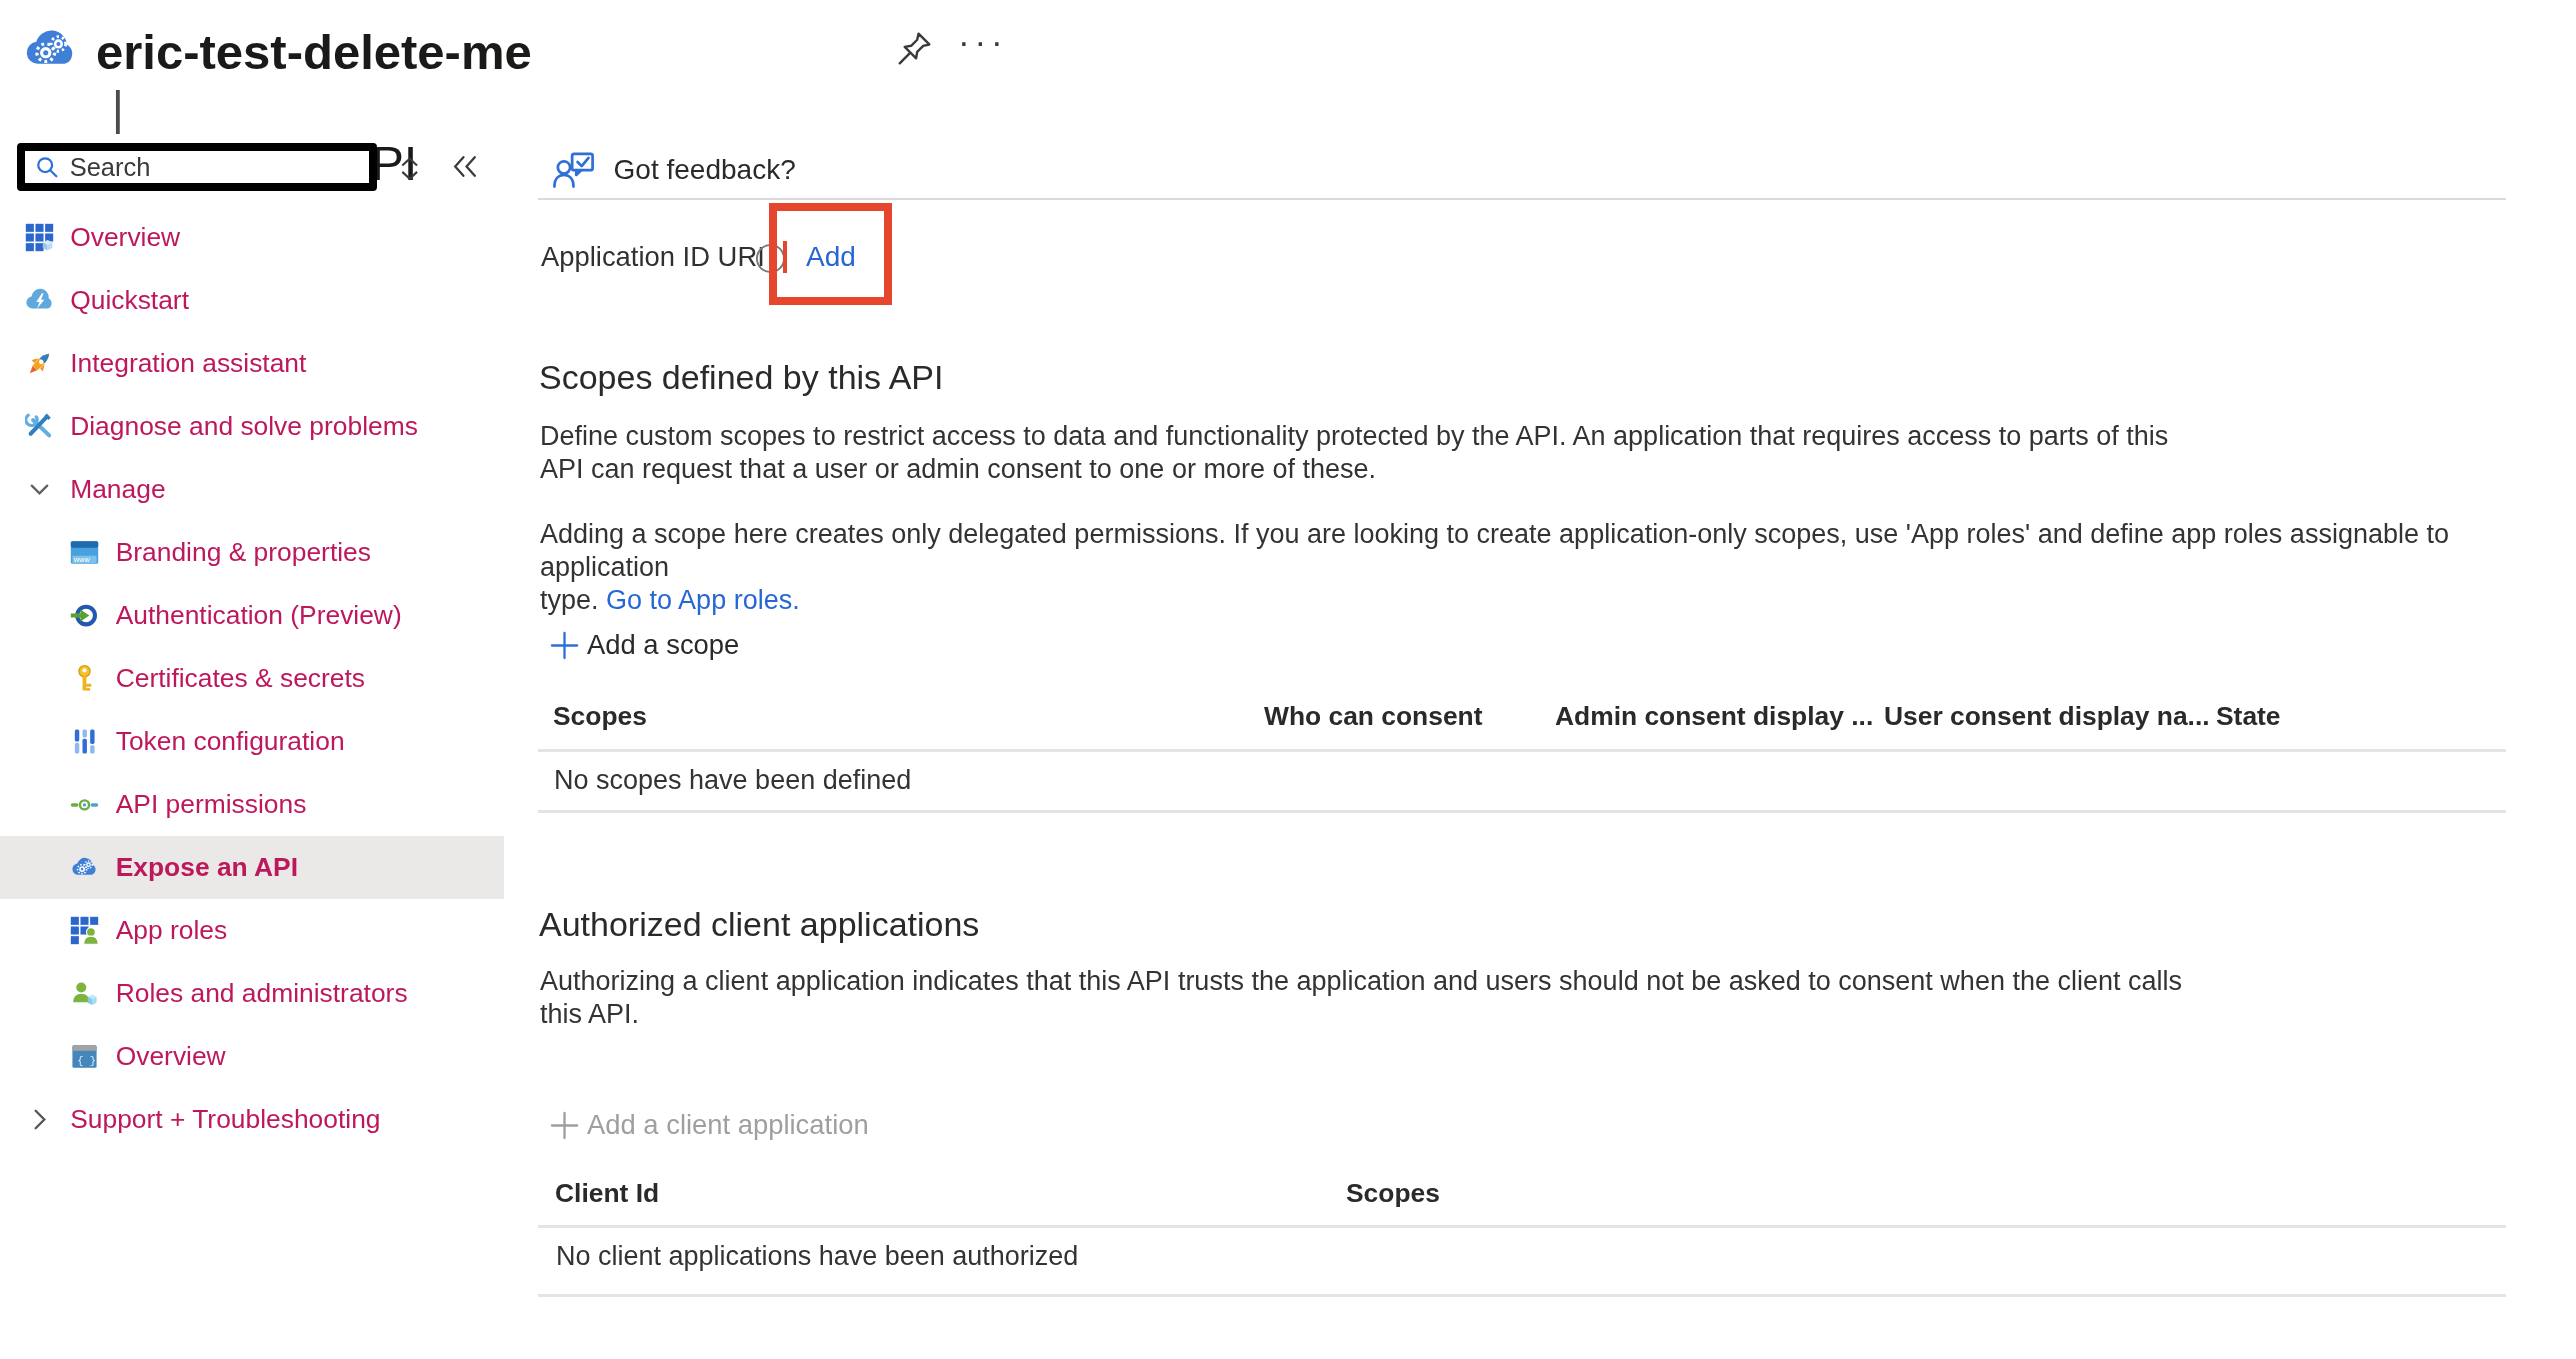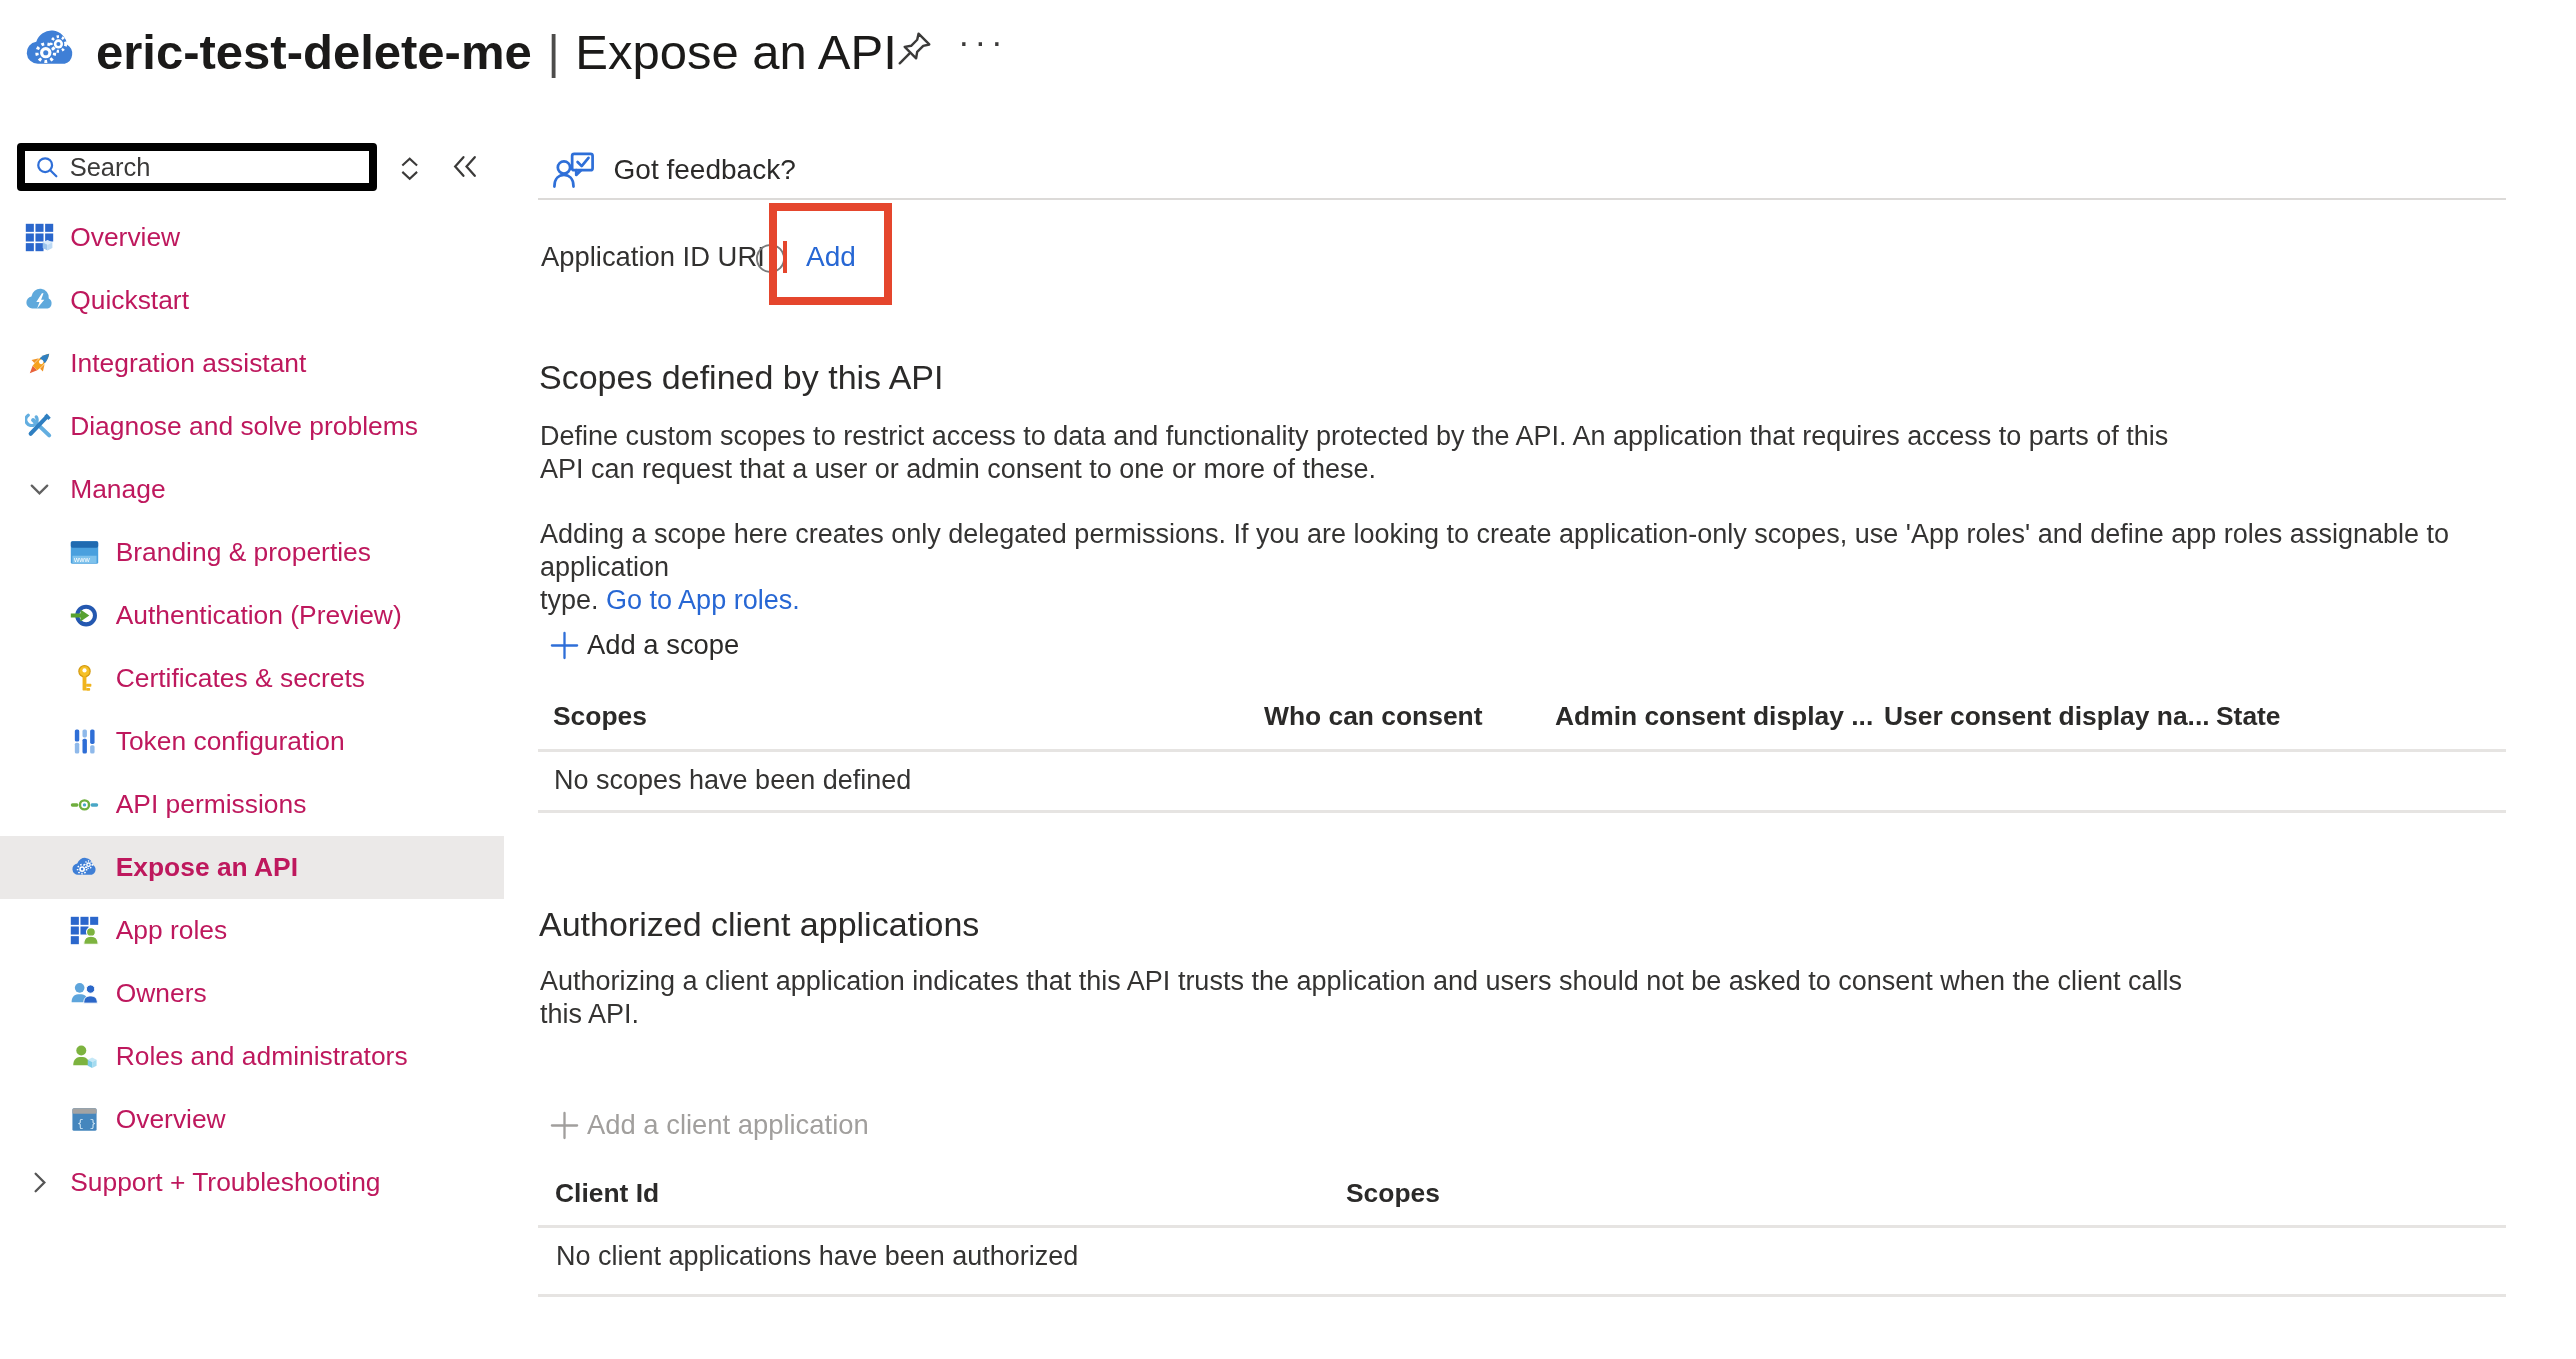--- a/index.html
+++ b/index.html
@@ -4,21 +4,21 @@
 <style>
   * { margin:0; padding:0; box-sizing:border-box; }
   html,body { width:2576px; height:1360px; background:#ffffff;
     font-family:"Liberation Sans", sans-serif; color:#323130; overflow:hidden; }
   .app { position:relative; width:2576px; height:1360px; }
 
   
   .page-header { position:absolute; left:0; top:0; width:2576px; height:113px; }
   .app-icon { position:absolute; left:21.5px; top:20.6px; }
   .page-title { position:absolute; left:96px; top:23.5px; display:flex; align-items:flex-start;
-    font-size:49px; color:#1b1a19; white-space:nowrap; }
+    font-size:49px; color:#1b1a19; white-space:nowrap;flex-direction:column; }
   .t-bold { font-weight:700; }
   .t-sep { font-weight:300; color:#4d4c4b; margin:0 15.7px; font-size:47px; }
   .t-reg { font-weight:400; }
   .pin-btn { position:absolute; left:893px; top:27.4px; cursor:pointer; }
   .more-btn { position:absolute; left:958px; top:21.5px; font-size:35px; letter-spacing:4.9px;
     color:#3b3a39; cursor:pointer; }
 
   
   .search-wrap { position:absolute; left:16.7px; top:143px; width:360px; height:48px;
     border:8px solid #000000; border-radius:3.9px; display:flex; align-items:center;
@@ -278,31 +278,20 @@
               <rect x="13" y="13" width="10" height="10"></rect>
             <rect x="1" y="25" width="10" height="10"></rect>
           </g>
           <circle cx="26" cy="20" r="5.5" fill="#7db33f" stroke="#fff" stroke-width="1.4"></circle>
           <path d="M17 35 c0-8 4.5-10 9-10 s9 2 9 10 z" fill="#7db33f" stroke="#fff" stroke-width="1.4"></path>
         </svg>
       </span>
       <span class="nav-lbl">App roles</span>
     </div>
 
-    <div class="nav-row sub">
-      <span class="nico">
-        <svg width="29" height="29" viewBox="0 0 36 36">
-          <circle cx="12" cy="11" r="6" fill="#5ea5dc"></circle>
-          <path d="M2 29 c0-8 4.5-10 10-10 s10 2 10 10 z" fill="#5ea5dc"></path>
-          <circle cx="25.5" cy="12.5" r="5.2" fill="#2a66c8" stroke="#fff" stroke-width="1.2"></circle>
-          <path d="M17 30 c0-7 3.8-9 8.5-9 s8.5 2 8.5 9 z" fill="#2a66c8" stroke="#fff" stroke-width="1.2"></path>
-        </svg>
-      </span>
-      <span class="nav-lbl">Owners</span>
-    </div>
 
     <div class="nav-row sub">
       <span class="nico">
         <svg width="29" height="29" viewBox="0 0 36 36">
           <circle cx="14" cy="10.5" r="6.2" fill="#7db33f"></circle>
           <path d="M4 29 c0-8.5 4.8-10.5 10-10.5 s10 2 10 10.5 z" fill="#7db33f"></path>
           <polygon points="22,22 27.5,19.3 33,22 27.5,24.7" fill="#c5e8f7"></polygon>
           <polygon points="22,22 22,29.5 27.5,32.2 27.5,24.7" fill="#7fcbe8"></polygon>
           <polygon points="33,22 33,29.5 27.5,32.2 27.5,24.7" fill="#a5dbf0"></polygon>
         </svg>

